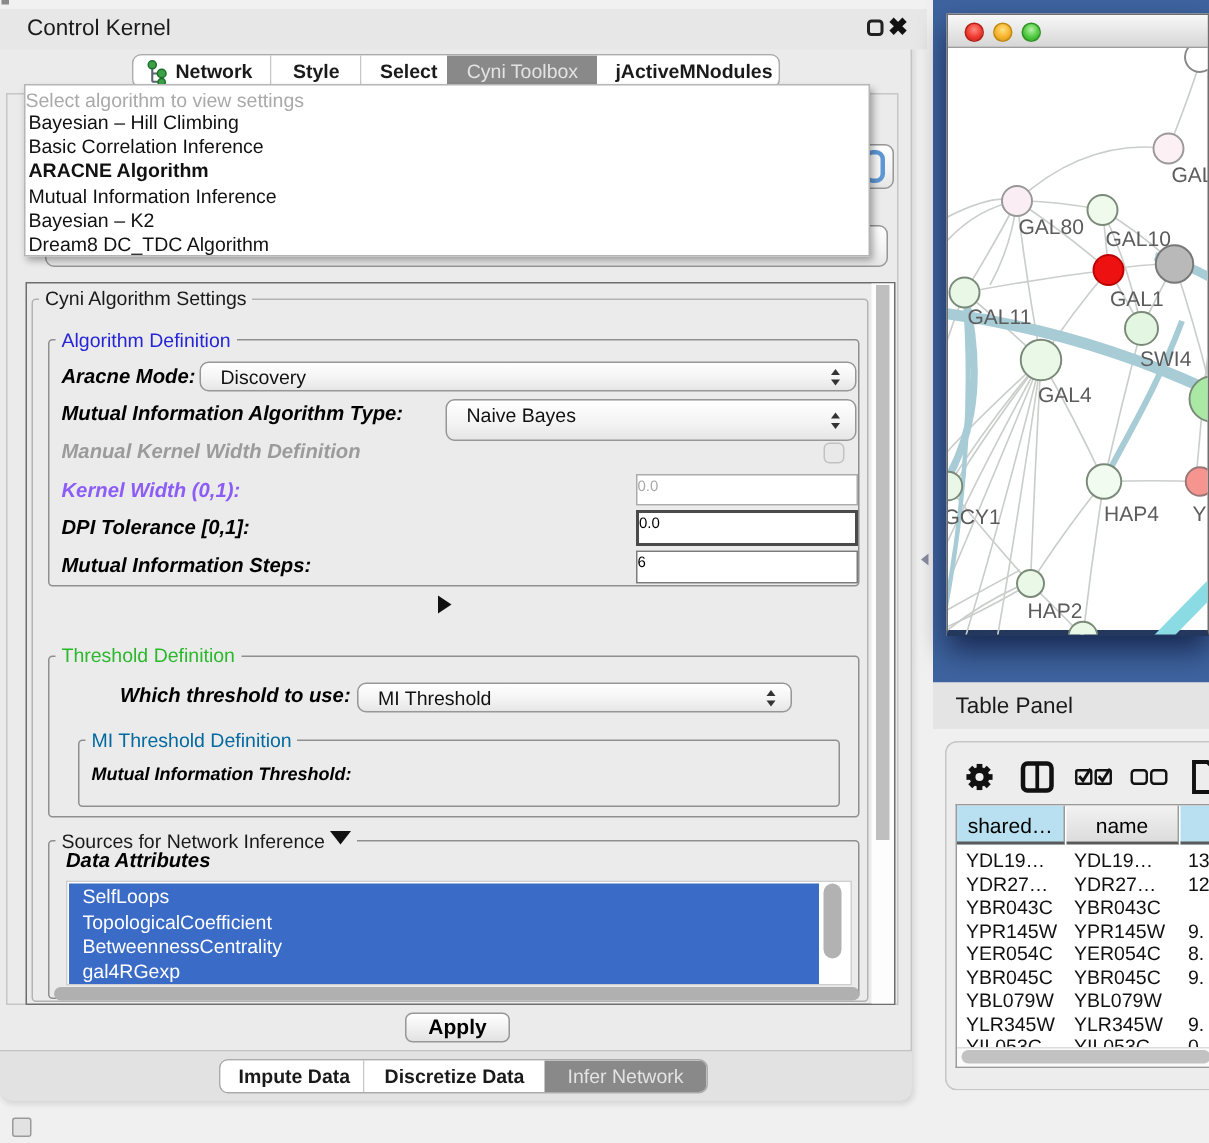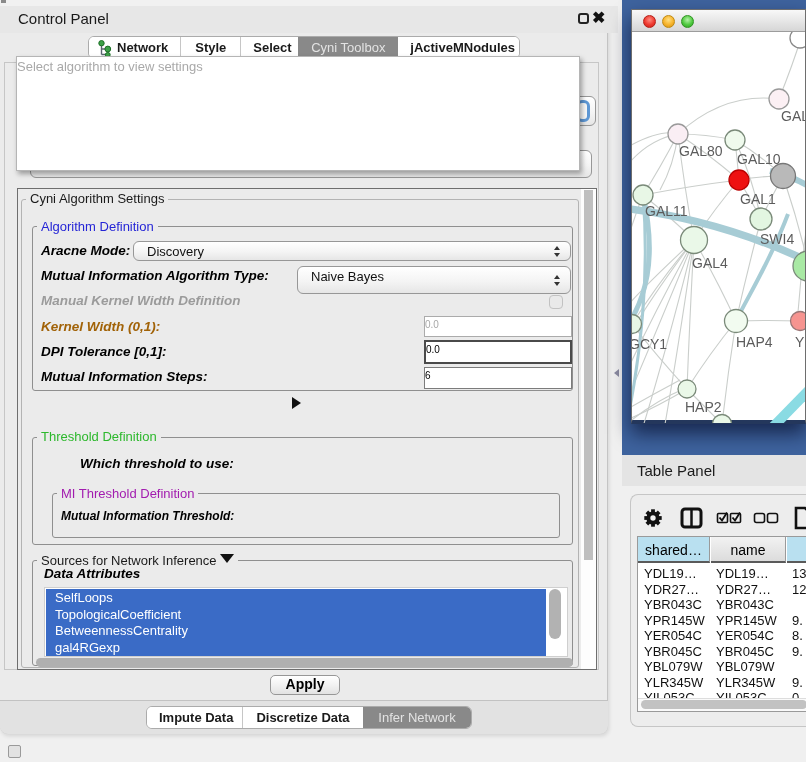--- a/index.html
+++ b/index.html
@@ -31,21 +31,21 @@
 <body>
 <div id="stage">
 
   <div class="abs" id="cpanel" style="left:0; top:0; width:608px; height:734px;
      background:#ebebeb; border:1px solid #c4c4c4; border-left:none; border-top:none;
      border-radius:0 0 8px 8px; box-shadow:1px 2px 4px rgba(0,0,0,0.12);"></div>
 
   <div class="abs" style="left:0; top:0; width:618px; height:6px; background:#f1f1f1;"></div>
   <div class="abs" style="left:1px; top:0; width:5px; height:3px; background:#8a8a8a;"></div>
   <div class="abs" style="left:0; top:6px; width:618px; height:27px; background:#e7e7e7;"></div>
-  <div class="abs f13" style="left:18px; top:10px; color:#1a1a1a; font-size:15px;">Control Panel</div>
+  <div class="abs f13" style="left:18px; top:10px; color:#1a1a1a; font-size:15px;">Control Kernel</div>
 
   <div class="abs" style="left:578px; top:13px; width:11px; height:11px; border:2px solid #222; border-radius:3px;"></div>
   <div class="abs" style="left:592px; top:8px; font-size:16px; font-weight:bold; color:#111;">✖</div>
 
   <div class="abs" id="toptabs" style="left:88px; top:36px; height:23px; border:1px solid #ababab; border-radius:6px; background:#fff; white-space:nowrap; font-size:0; overflow:hidden;">
     <span class="tabseg" style="padding-left:28px; position:relative;"><svg width="14" height="17" viewBox="0 0 14 17" style="position:absolute; left:9px; top:3px;">
           <path d="M3.5 4 V14.5 M3.5 9 H8 M3.5 14.5 H8" stroke="#5a646f" stroke-width="1.4" fill="none"></path>
           <circle cx="3.5" cy="3.2" r="2.7" fill="#3da048" stroke="#1e7028"></circle>
           <circle cx="9.8" cy="9" r="2.9" fill="#3da048" stroke="#1e7028"></circle>
           <circle cx="9.8" cy="14.8" r="2.4" fill="#3da048" stroke="#1e7028"></circle>
@@ -77,38 +77,42 @@
 
   <div class="abs bold" style="left:41px; top:268px; font-size:13.5px;">Mutual Information Algorithm Type:</div>
   <div class="combo" style="left:297px; top:266px; width:274px; height:28px;">
       <span class="ctext">Naive Bayes</span>
       <span class="arrows"></span>
     </div>
 
   <div class="abs bold" style="left:41px; top:293px; color:#9b9b9b; font-size:13.5px;">Manual Kernel Width Definition</div>
   <div class="abs" style="left:549px; top:295px; width:14px; height:14px; background:#e9e9e9; border:1px solid #c2c2c2; border-radius:4px;"></div>
 
-  <div class="abs bold" style="left:41px; top:319px; color:#a16207; font-size:13.5px;">Kernel Width (0,1):</div>
+  <div class="abs bold" style="left:41px; top:319px; color:#8b5cf6; font-size:13.5px;">Kernel Width (0,1):</div>
   <div class="tfield" style="left:424px; top:316px; width:148px; height:21px; color:#a8a8a8;">0.0</div>
 
   <div class="abs bold" style="left:41px; top:344px; font-size:13.5px;">DPI Tolerance [0,1]:</div>
   <div class="tfield" style="left:424px; top:340px; width:148px; height:24px; border:2px solid #4a4a4a; color:#000;">0.0</div>
 
   <div class="abs bold" style="left:41px; top:369px; font-size:13.5px;">Mutual Information Steps:</div>
   <div class="tfield" style="left:424px; top:367px; width:148px; height:22px; border:1px solid #7c7c7c; color:#000;">6</div>
 
   <div class="abs" style="left:292px; top:397px; width:0; height:0; border-top:6px solid transparent; border-bottom:6px solid transparent; border-left:9px solid #111;"></div>
 
   <div class="grp" style="left:32px; top:437px; width:541px; height:108px;"></div>
   <div class="grplab" style="left:37px; top:429px; color:#2cb82c;">Threshold Definition</div>
 
   <div class="abs bold" style="left:80px; top:456px; font-size:13.5px;">Which threshold to use:</div>
+  <div class="combo" style="left:238px; top:455px; width:290px; height:20px;">
+      <span class="ctext">MI Threshold</span>
+      <span class="arrows"></span>
+    </div>
 
   <div class="grp" style="left:52px; top:493px; width:508px; height:45px;"></div>
-  <div class="grplab" style="left:57px; top:486px; color:#a21caf;">MI Threshold Definition</div>
+  <div class="grplab" style="left:57px; top:486px; color:#0369a1;">MI Threshold Definition</div>
   <div class="abs bold" style="left:61px; top:509px; font-size:12px;">Mutual Information Threshold:</div>
 
   <div class="grp" style="left:32px; top:560px; width:541px; height:106px;"></div>
   <div class="grplab" style="left:37px; top:553px; color:#1a1a1a;">Sources for Network Inference <span style="display:inline-block; width:0; height:0; border-left:7px solid transparent; border-right:7px solid transparent; border-top:9px solid #111; vertical-align:2px;"></span></div>
   <div class="abs bold" style="left:44px; top:566px; font-size:13.5px;">Data Attributes</div>
 
   <div class="abs" style="left:44px; top:587px; width:524px; height:70px; background:#fff; border:1px solid #cfcfcf;"></div>
   <div class="abs" style="left:46px; top:589px; width:500px; height:67px; background:#3a6bc6;"></div>
   <div class="abs" style="left:55px; top:590px; font-size:13px; line-height:16.5px; color:#fff;">SelfLoops<br>TopologicalCoefficient<br>BetweennessCentrality<br>gal4RGexp</div>
   <div class="abs" style="left:549px; top:589px; width:12px; height:50px; background:#b2b2b2; border-radius:6px;"></div>
@@ -118,20 +122,21 @@
      background:linear-gradient(#ffffff,#f0f0f0 55%,#e2e2e2); text-align:center; font-size:14px; font-weight:bold; padding-top:0;">Apply</div>
 
   <div class="abs" style="left:0; top:700px; width:608px; height:34px; background:#e2e2e2; border-top:1px solid #c2c2c2; border-radius:0 0 8px 8px;"></div>
   <div class="abs" id="bottabs" style="left:146px; top:706px; height:23px; border:1px solid #ababab; border-radius:6px; background:#fff; white-space:nowrap; font-size:0; overflow:hidden;">
     <span class="tabseg" style="width:95px; text-align:center;">Impute Data</span><span style="display:inline-block; width:1px; height:23px; background:#c6c6c6; vertical-align:top;"></span><span class="tabseg" style="width:120px; text-align:center;">Discretize Data</span><span class="tabseg" style="width:108px; text-align:center; background:#898989; color:#e3e3e3; font-weight:normal;">Infer Network</span>
   </div>
 
   <div class="abs" style="left:16px; top:56px; width:564px; height:115px; background:#fff;
      border:1px solid #b5b5b5; box-shadow:2px 3px 5px rgba(0,0,0,0.35); z-index:30;">
     <div style="position:absolute; left:0; top:2px; width:100%; font-size:13px; color:#a9a9a9;">Select algorithm to view settings</div>
+    <div style="position:absolute; left:2px; top:17px; font-size:13px; line-height:16.2px; color:#111;">Bayesian – Hill Climbing<br>Basic Correlation Inference<br><b>ARACNE Algorithm</b><br>Mutual Information Inference<br>Bayesian – K2<br>Dream8 DC_TDC Algorithm</div>
   </div>
 
   <div class="abs" style="left:8px; top:745px; width:13px; height:13px; border:1px solid #9a9a9a; background:#e2e2e2; border-radius:2px;"></div>
 
   <div class="abs" style="left:622px; top:0; width:184px; height:455px; background:#3e639e;"></div>
 
   <div class="abs" style="left:614px; top:369px; width:0; height:0; border-top:4px solid transparent; border-bottom:4px solid transparent; border-right:5px solid #8a8aa0;"></div>
 
   <div class="abs" id="netwin" style="left:631px; top:9px; width:175px; height:415px;
       border:1px solid #6e6e6e; border-bottom:4px solid #24375c; box-shadow:0 10px 18px rgba(5,10,40,0.65); background:#fff;">

